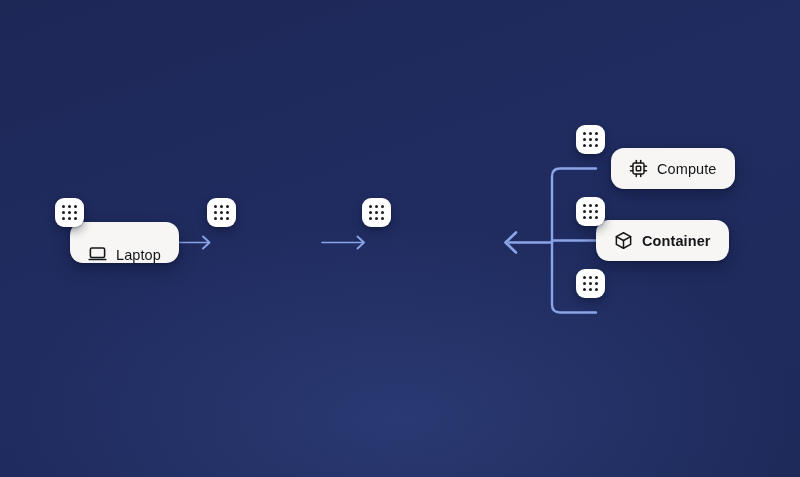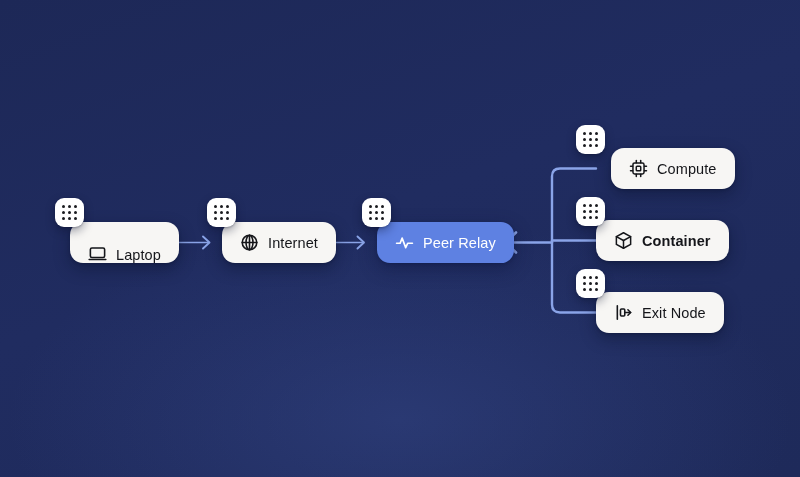--- a/index.html
+++ b/index.html
@@ -210,40 +210,21 @@
   <div class="node" id="node-laptop">
     <span class="node-icon">
       <svg viewBox="0 0 24 24" fill="none" stroke="currentColor" stroke-width="2" stroke-linecap="round" stroke-linejoin="round">
         <rect x="3" y="5" width="18" height="12" rx="2"></rect>
         <line x1="1.5" y1="19.5" x2="22.5" y2="19.5"></line>
       </svg>
     </span>
     <span class="node-label">Laptop</span>
   </div>
 
-  <div class="node" id="node-internet">
-    <span class="node-icon">
-      <svg viewBox="0 0 24 24" fill="none" stroke="currentColor" stroke-width="2" stroke-linecap="round" stroke-linejoin="round">
-        <circle cx="12" cy="12" r="9.2"></circle>
-        <line x1="2.8" y1="12" x2="21.2" y2="12"></line>
-        <line x1="12" y1="2.8" x2="12" y2="21.2"></line>
-        <ellipse cx="12" cy="12" rx="4.4" ry="9.2"></ellipse>
-      </svg>
-    </span>
-    <span class="node-label">Internet</span>
-  </div>
-
-  <div class="node active" id="node-relay">
-    <span class="node-icon">
-      <svg viewBox="0 0 24 24" fill="none" stroke="currentColor" stroke-width="2.1" stroke-linecap="round" stroke-linejoin="round">
-        <polyline points="2,13 6.5,13 9,6.5 13.5,18.5 16,13 22,13"></polyline>
-      </svg>
-    </span>
-    <span class="node-label">Peer Relay</span>
-  </div>
+
 
   <div class="node" id="node-compute">
     <span class="node-icon">
       <svg viewBox="0 0 24 24" fill="none" stroke="currentColor" stroke-width="1.9" stroke-linecap="round" stroke-linejoin="round">
         <rect x="5" y="5" width="14" height="14" rx="2.2"></rect>
         <rect x="9.2" y="9.2" width="5.6" height="5.6" rx="1"></rect>
         <line x1="9.2" y1="1.9" x2="9.2" y2="4.6"></line>
         <line x1="14.8" y1="1.9" x2="14.8" y2="4.6"></line>
         <line x1="9.2" y1="19.4" x2="9.2" y2="22.1"></line>
         <line x1="14.8" y1="19.4" x2="14.8" y2="22.1"></line>
@@ -260,25 +241,14 @@
     <span class="node-icon">
       <svg viewBox="0 0 24 24" fill="none" stroke="currentColor" stroke-width="1.9" stroke-linecap="round" stroke-linejoin="round">
         <path d="M12 2.2 21 7.1 21 16.9 12 21.8 3 16.9 3 7.1 Z"></path>
         <polyline points="3,7.1 12,12 21,7.1"></polyline>
         <line x1="12" y1="12" x2="12" y2="21.8"></line>
       </svg>
     </span>
     <span class="node-label">Container</span>
   </div>
 
-  <div class="node" id="node-exit">
-    <span class="node-icon">
-      <svg viewBox="0 0 24 24" fill="none" stroke="currentColor" stroke-width="2" stroke-linecap="round" stroke-linejoin="round">
-        <line x1="4.2" y1="3.4" x2="4.2" y2="20.6"></line>
-        <rect x="8.2" y="7.6" width="5.4" height="8.8" rx="1.2"></rect>
-        <line x1="13.6" y1="12" x2="21" y2="12"></line>
-        <polyline points="17.6,8.6 21,12 17.6,15.4"></polyline>
-      </svg>
-    </span>
-    <span class="node-label">Exit Node</span>
-  </div>
 
 </div>
 
 </body></html>

